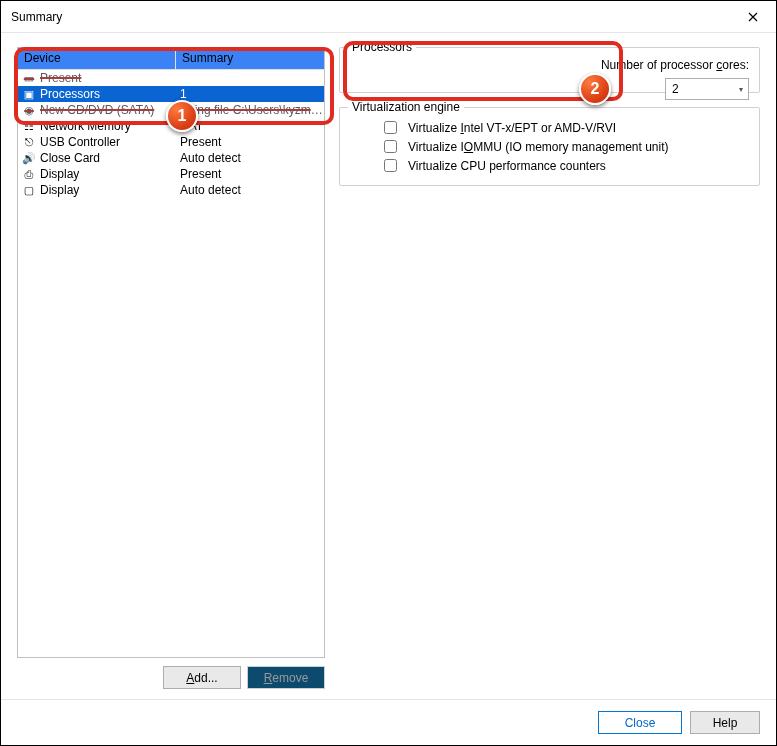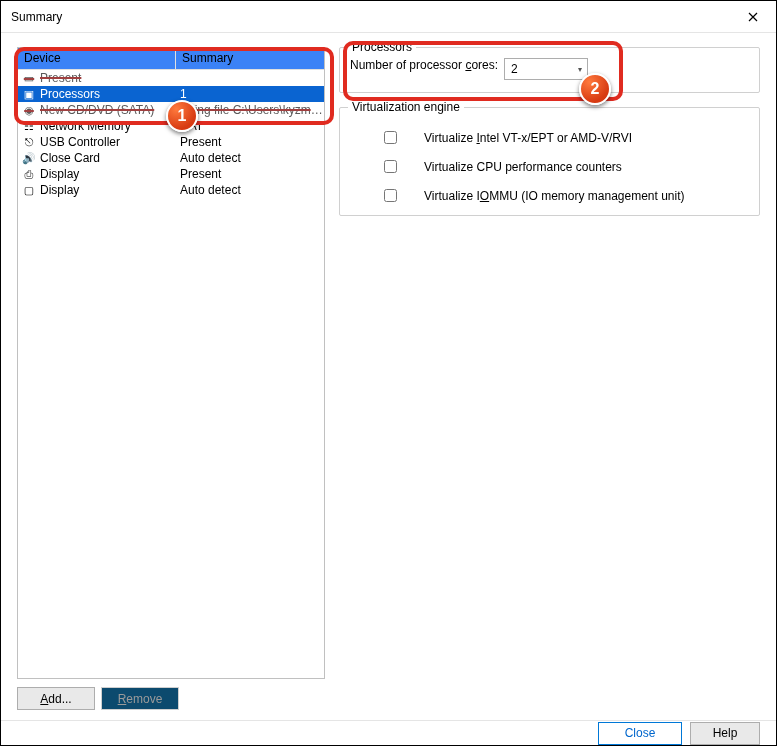--- a/index.html
+++ b/index.html
@@ -104,21 +104,21 @@
     text-decoration: line-through;
     text-decoration-color: #a04040;
     text-decoration-thickness: 2px;
   }
   .icon {
     width: 14px; height:14px; display:inline-flex; align-items:center; justify-content:center;
     font-size:11px; color: inherit;
   }
   .left-buttons {
     display:flex;
-    justify-content:flex-start;
+    justify-content:flex-end;
     gap:6px;
     padding:8px 0 10px 0;
   }
   .btn {
     min-width: 78px;
     height: 23px;
     border: 1px solid #adadad;
     background: #e9e9e9;
     font-size: 12px;
     cursor: pointer;
@@ -136,39 +136,39 @@
     margin-top:6px;
   }
   .groupbox .legend {
     position:absolute;
     top:-8px;
     left:8px;
     background:#fff;
     padding:0 4px;
     font-size:12px;
   }
-  .field-row { display:flex; align-items:flex-start; gap:6px; height:24px; }
+  .field-row { display:flex; align-items:flex-end; gap:6px; height:24px;flex-direction:column; }
   .select {
     width:84px; height:22px;
     border:1px solid #adadad;
     font-size:12px;
     padding:0 18px 0 6px;
     background:#fff;
     appearance:none;
     position:relative;
   }
   .select-wrap { position:relative; display:inline-block; }
   .select-wrap .chev {
     position:absolute; right:6px; top:50%; transform:translateY(-50%);
     pointer-events:none; font-size:8px; color:#555;
   }
-  .chk-row { display:flex; align-items:center; gap:24px; height:19px; font-size:12px;margin-top:10px; }
+  .chk-row { display:flex; align-items:center; gap:8px; height:19px; font-size:12px; }
   .chk { width:13px; height:13px; }
   .bottom-bar {
-    height:25px;
+    height:46px;
     display:flex;
     align-items:center;
     justify-content:flex-end;
     gap:8px;
     padding:0 16px;
     border-top:1px solid #e5e5e5;
   }
   
   .annot-box {
     position:absolute;
@@ -303,25 +303,25 @@
       </div>
 
       <div class="groupbox" style="margin-top:14px;padding-left:40px;">
         <span class="legend">Virtualization engine</span>
         <label class="chk-row">
           <input type="checkbox" class="chk" style="">
           <span>Virtualize <span class="underline-hotkey">I</span>ntel VT-x/EPT or AMD-V/RVI</span>
         </label>
         <label class="chk-row">
           <input type="checkbox" class="chk" style="">
-          <span>Virtualize CPU performance counters</span>
+          <span>Virtualize I<span class="underline-hotkey">O</span>MMU (IO memory management unit)</span>
         </label>
         <label class="chk-row">
           <input type="checkbox" class="chk" style="">
-          <span>Virtualize I<span class="underline-hotkey">O</span>MMU (IO memory management unit)</span>
+          <span>Virtualize CPU performance counters</span>
         </label>
       </div>
     </div>
 
   </div>
 
   <div class="bottom-bar">
     <button class="btn primary" style="min-width:84px">Close</button>
     <button class="btn" style="min-width:70px">Help</button>
   </div>

